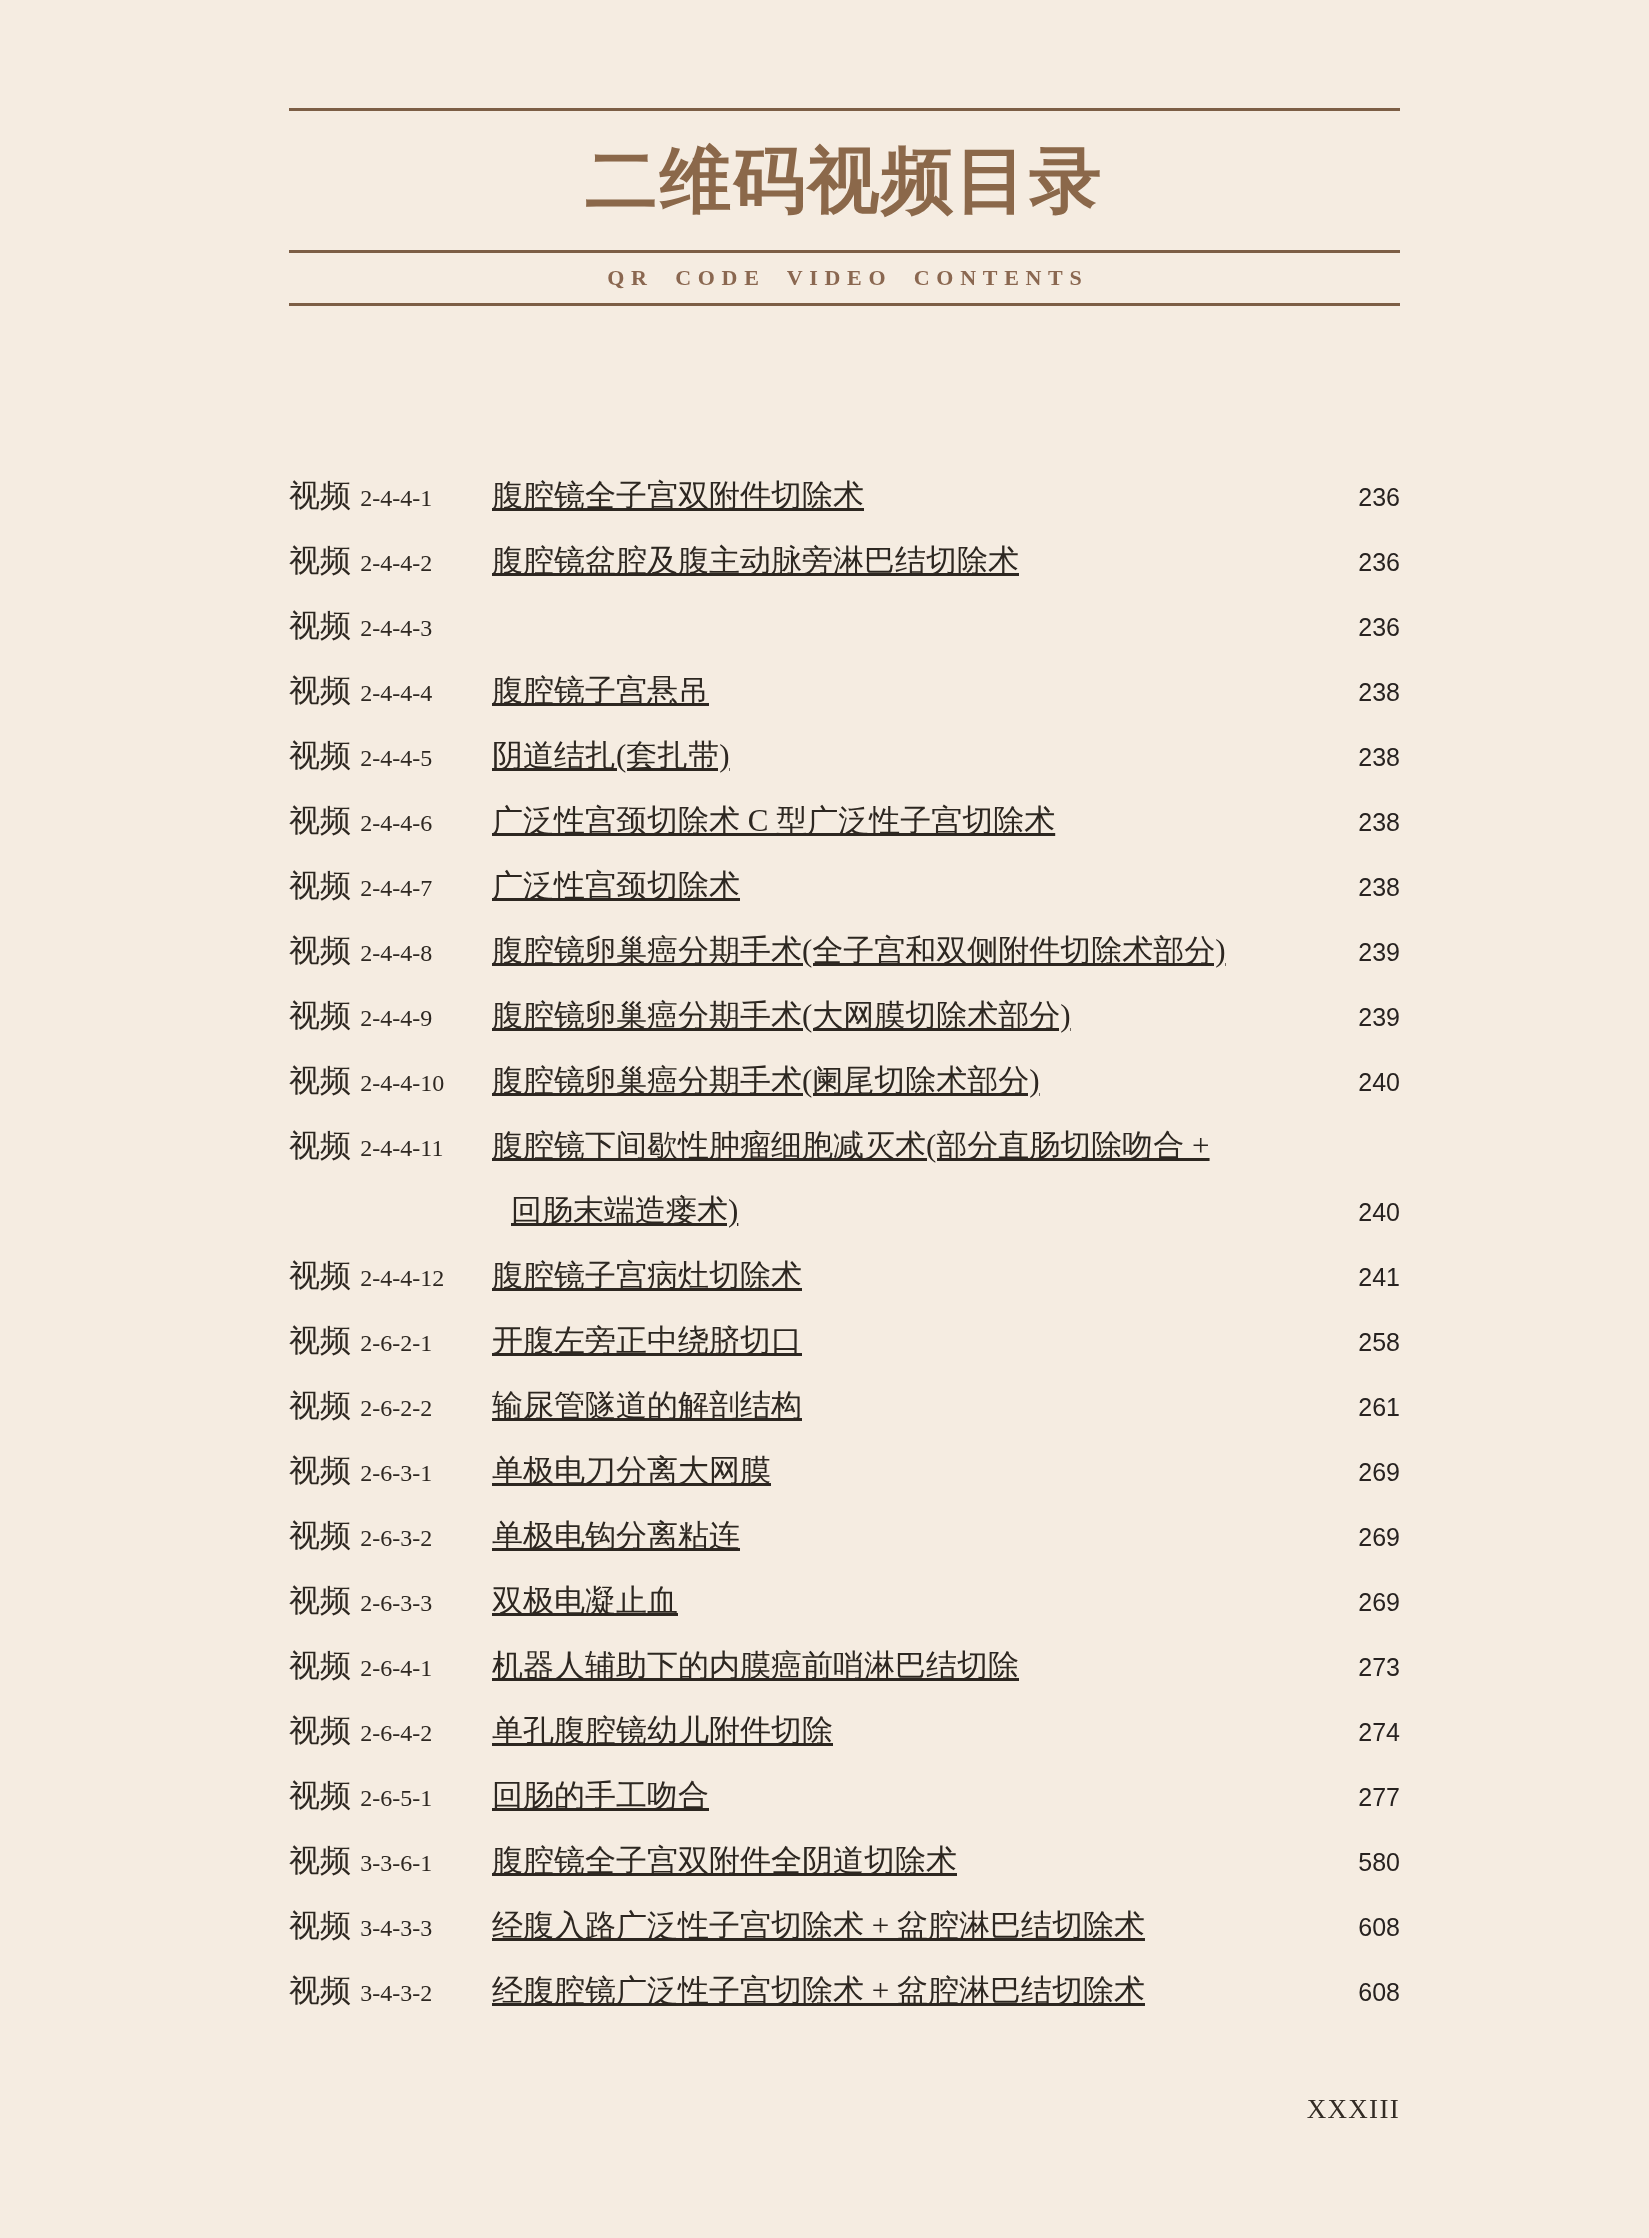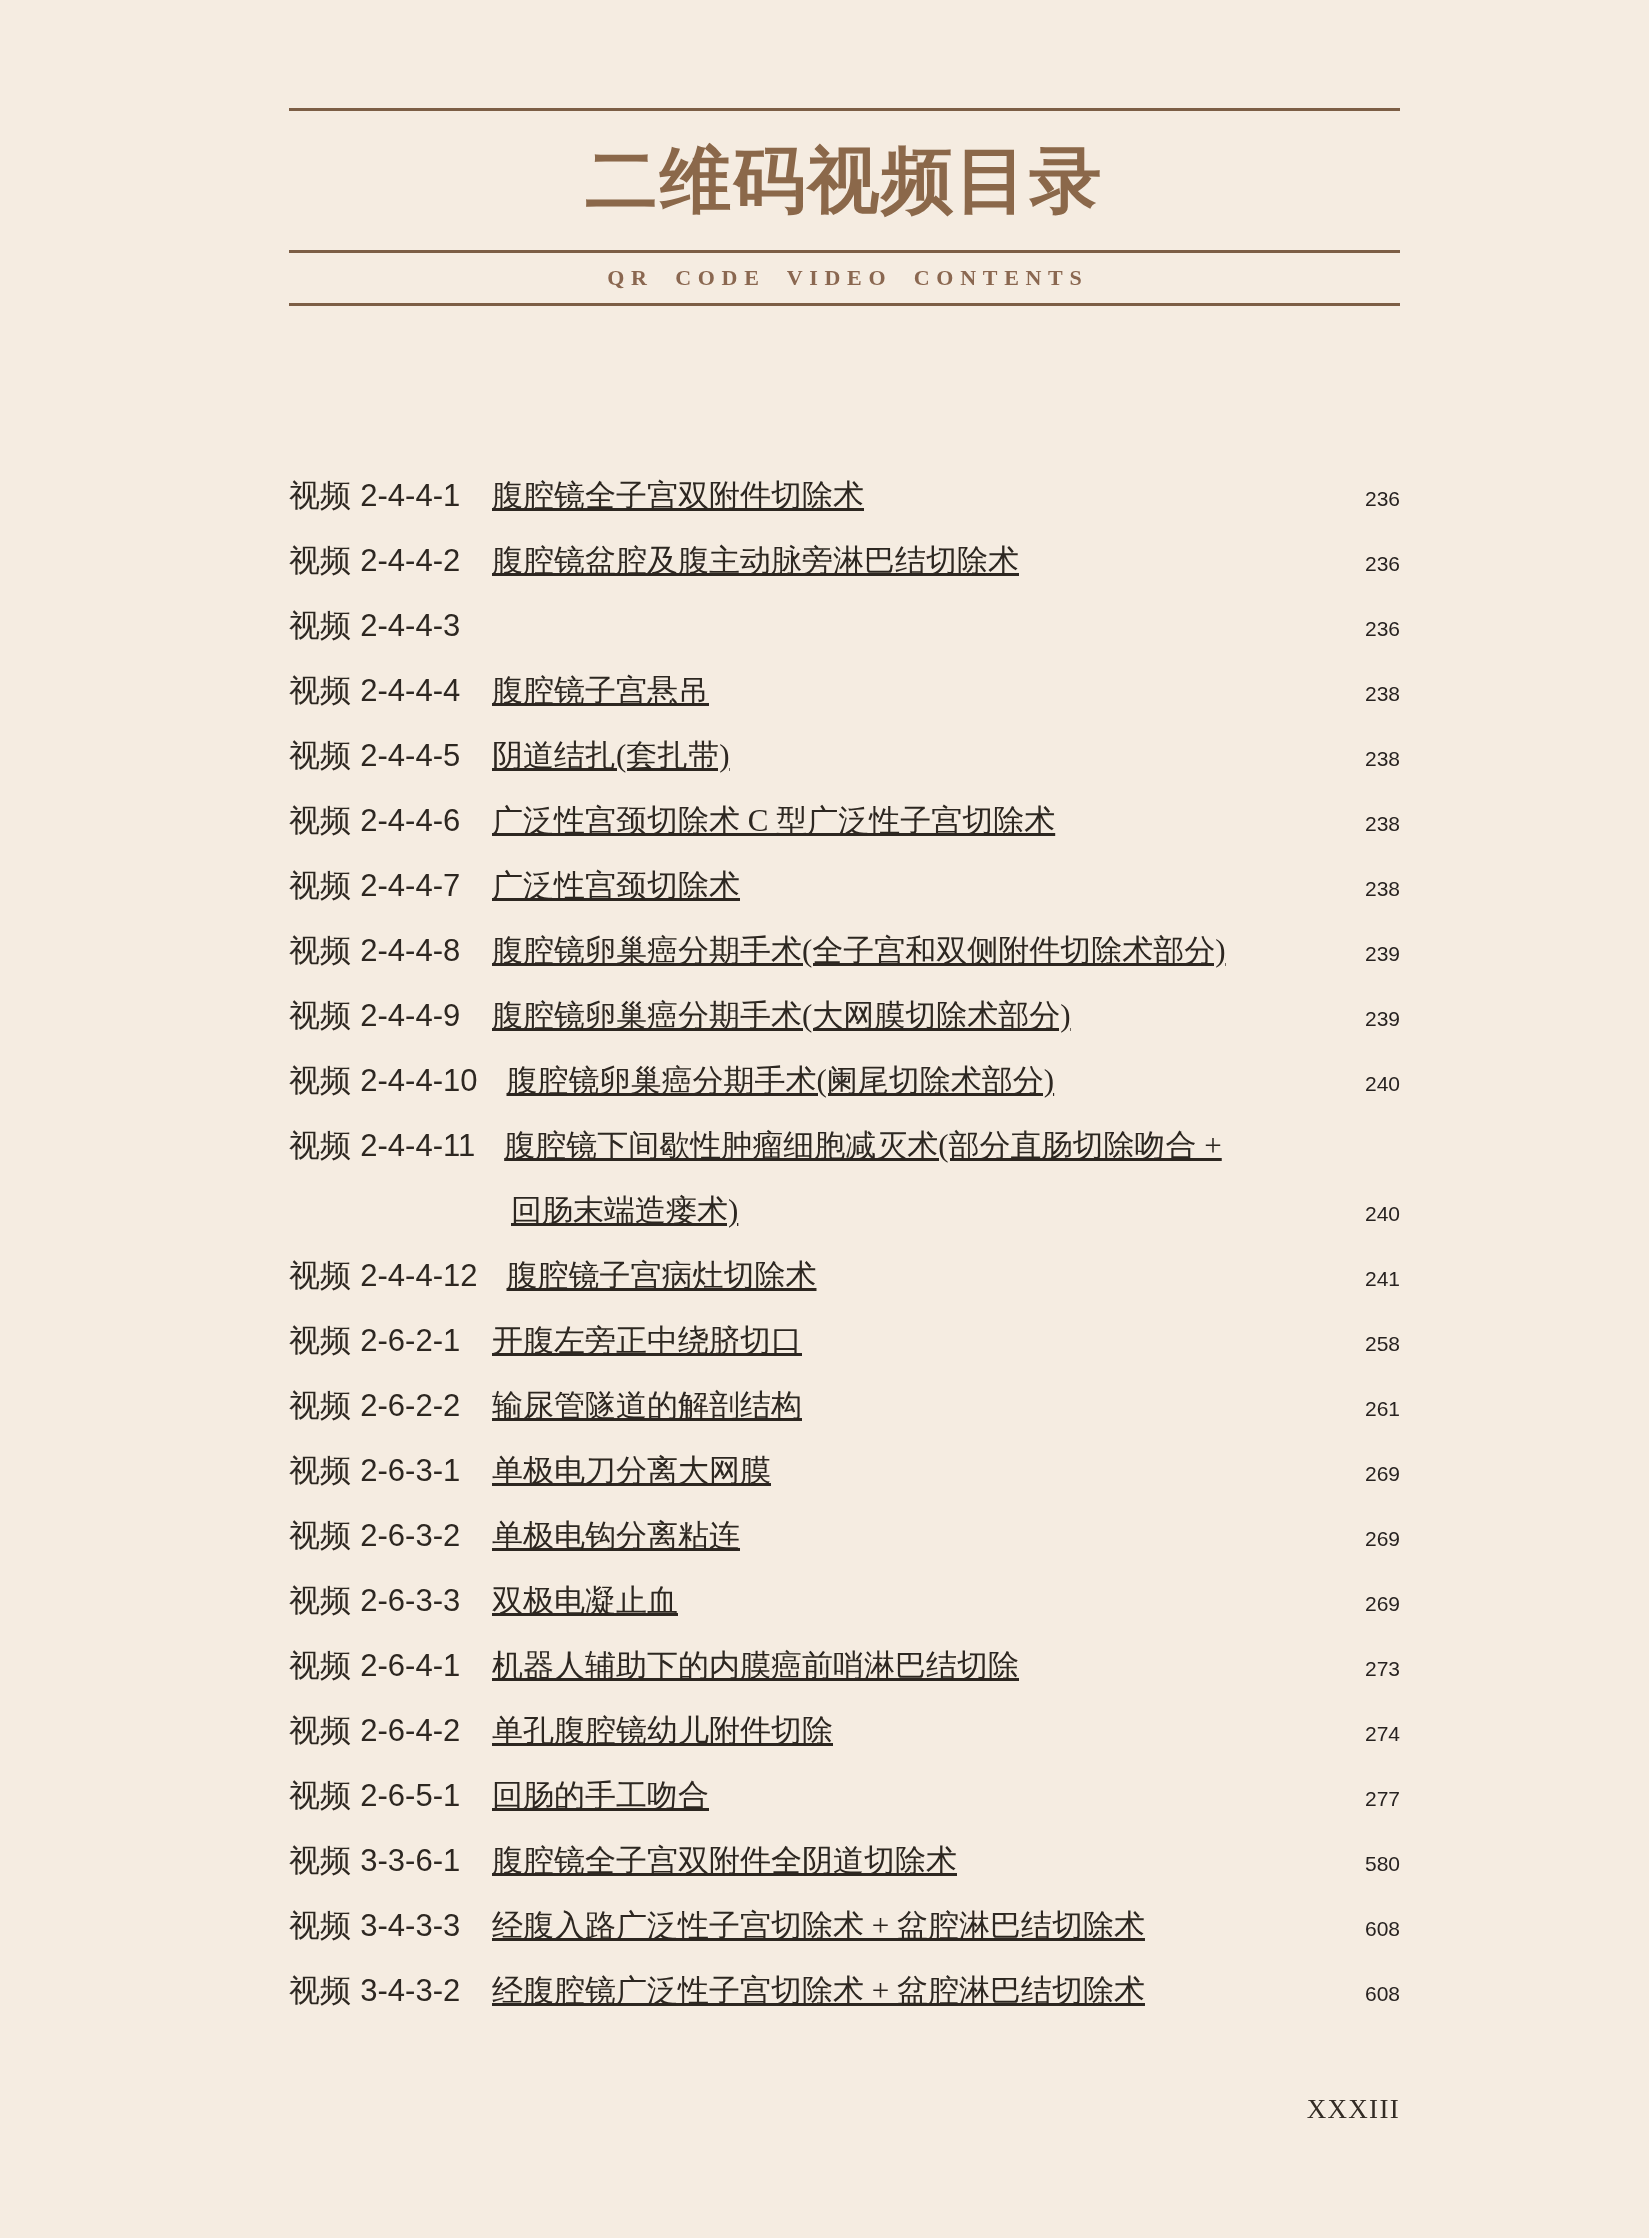--- a/index.html
+++ b/index.html
@@ -63,29 +63,29 @@
     color: #2d2721;
     white-space: nowrap;
   }
   .label {
     min-width: 174px;
     margin-right: 29px;
     white-space: nowrap;
   }
   .row.cont .label { min-width: 193px; }
   .label-num {
-    font-family: Liberation Sans, sans-serif;
-    font-size: 31px;
+    font-family: Liberation Serif, serif;
+    font-size: 24px;
     margin-left: 9.3px;
   }
   .entry-title { white-space: nowrap; text-decoration: underline; }
   .page-num {
     margin-left: auto;
     font-family: "Liberation Sans", sans-serif;
-    font-size: 21px;
+    font-size: 25px;
     color: #272220;
   }
   .footer {
     position: absolute;
     left: 289px; top: 2094px;
     width: 1111px;
     text-align: right;
     font-family: Liberation Serif, serif;
     font-size: 27px;
     letter-spacing: 1.3px;

